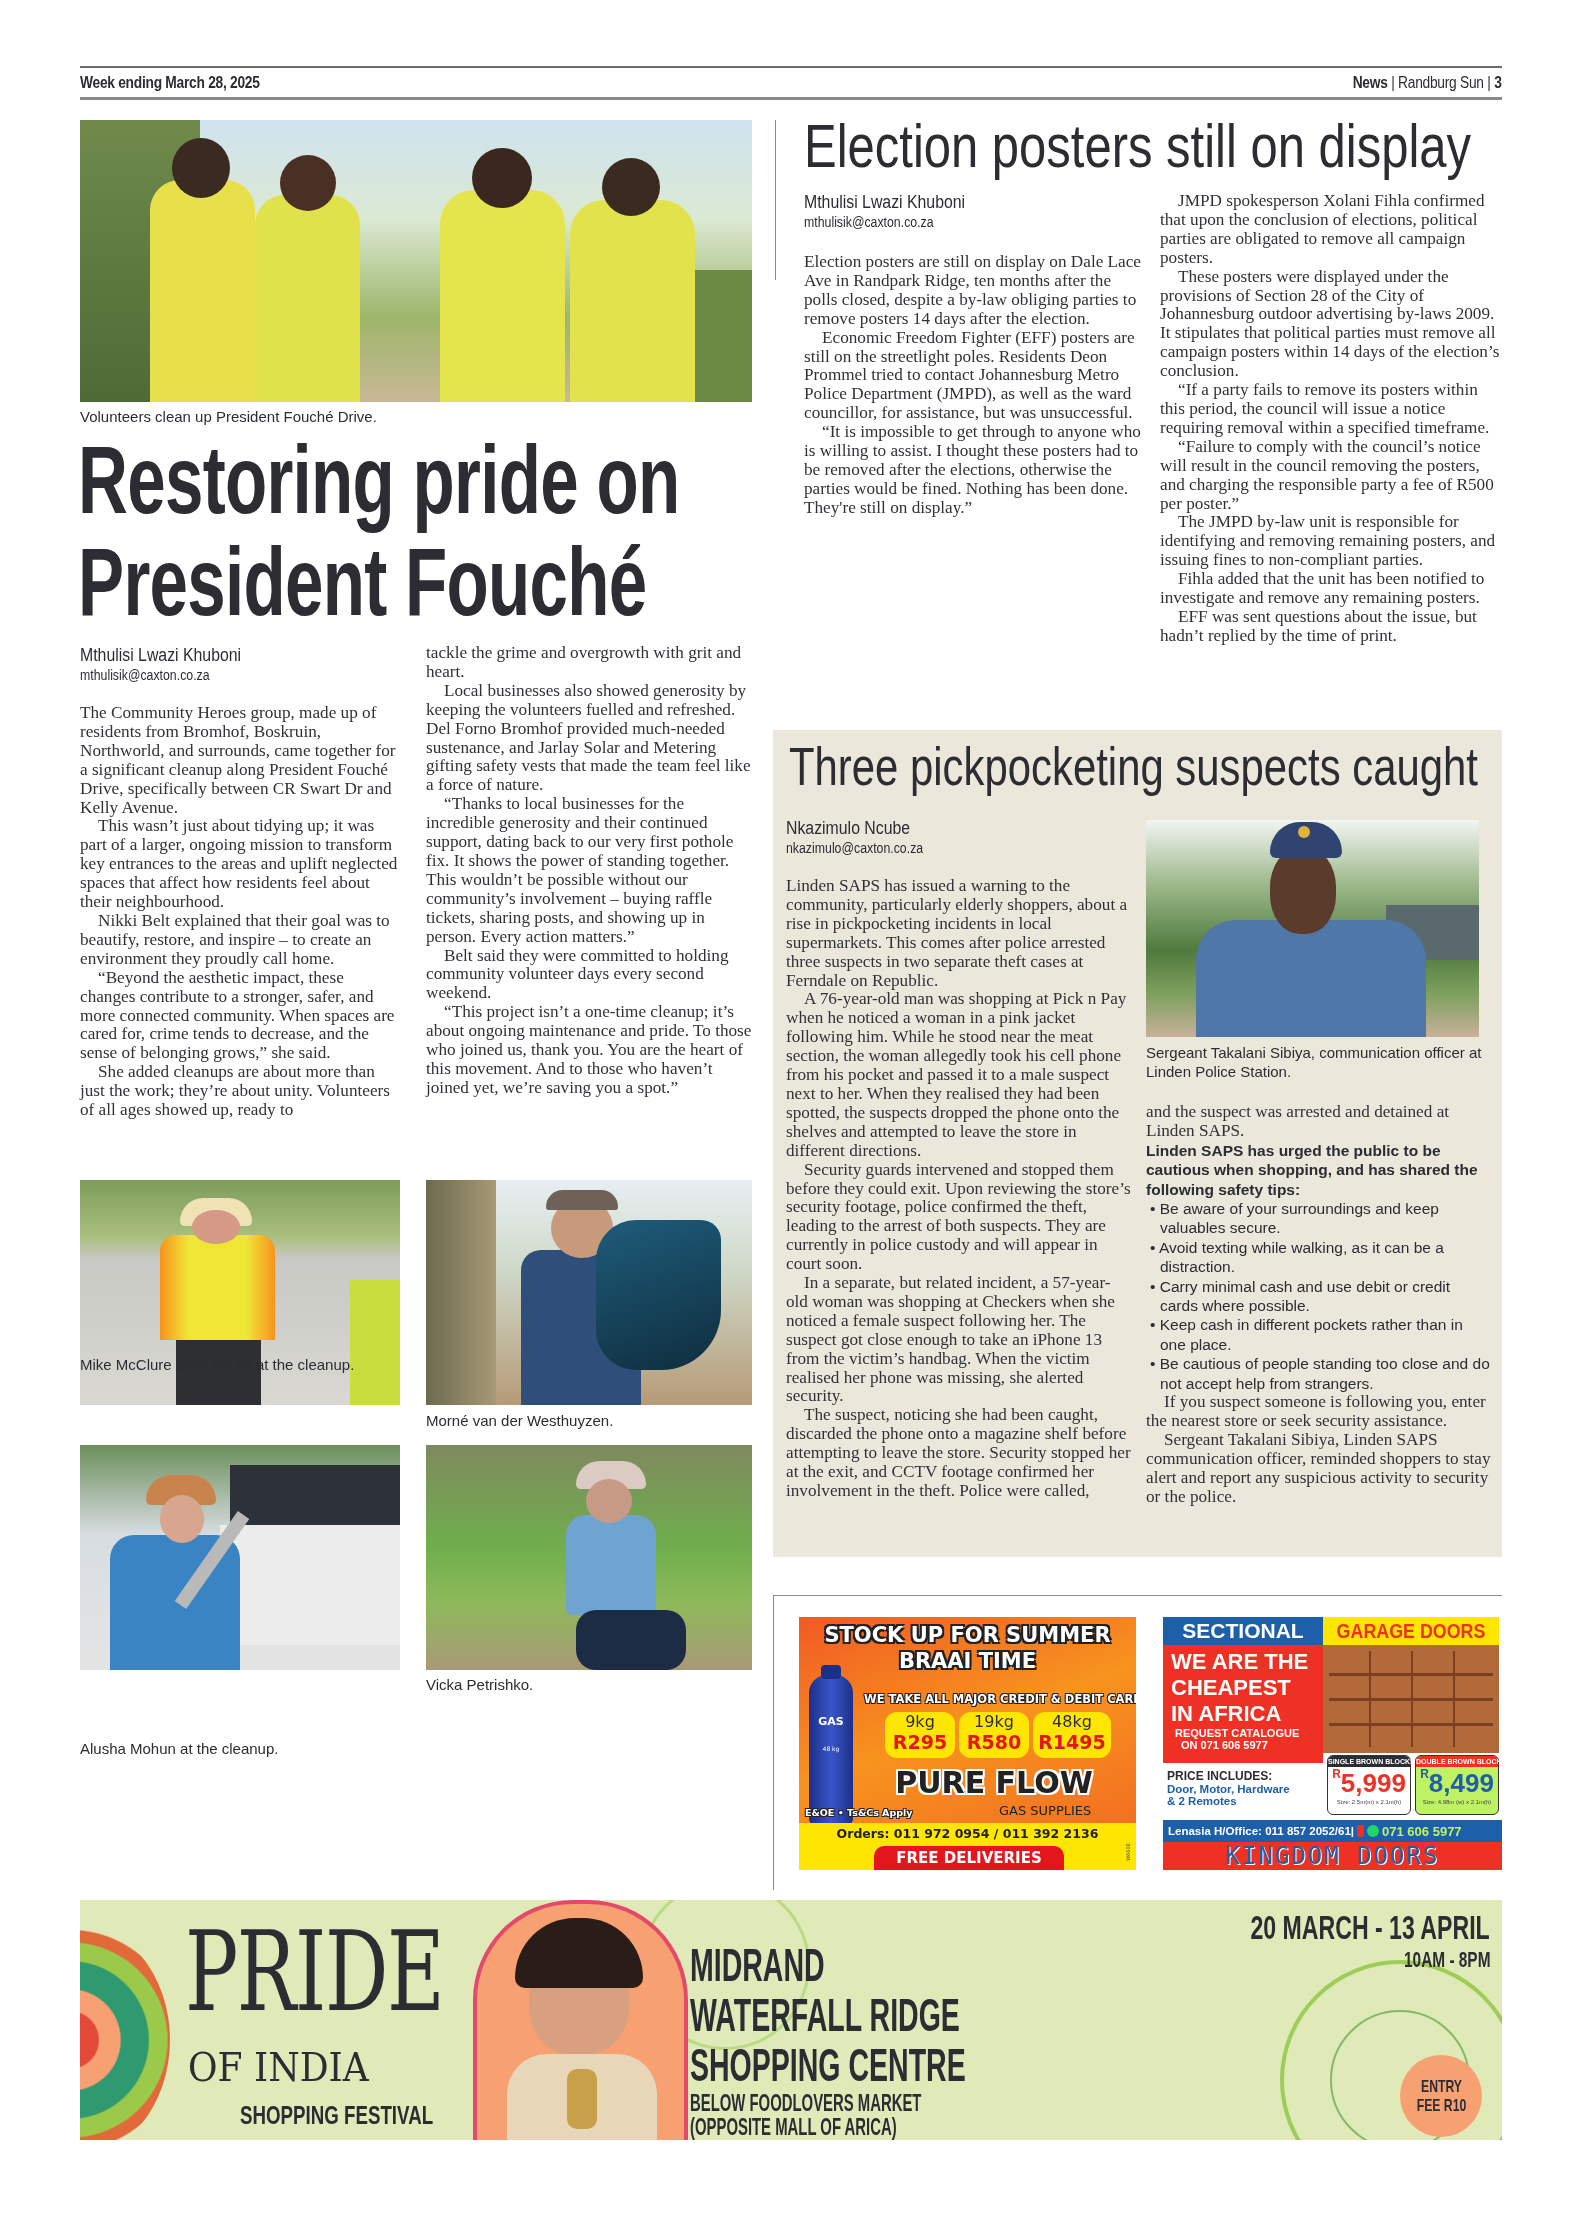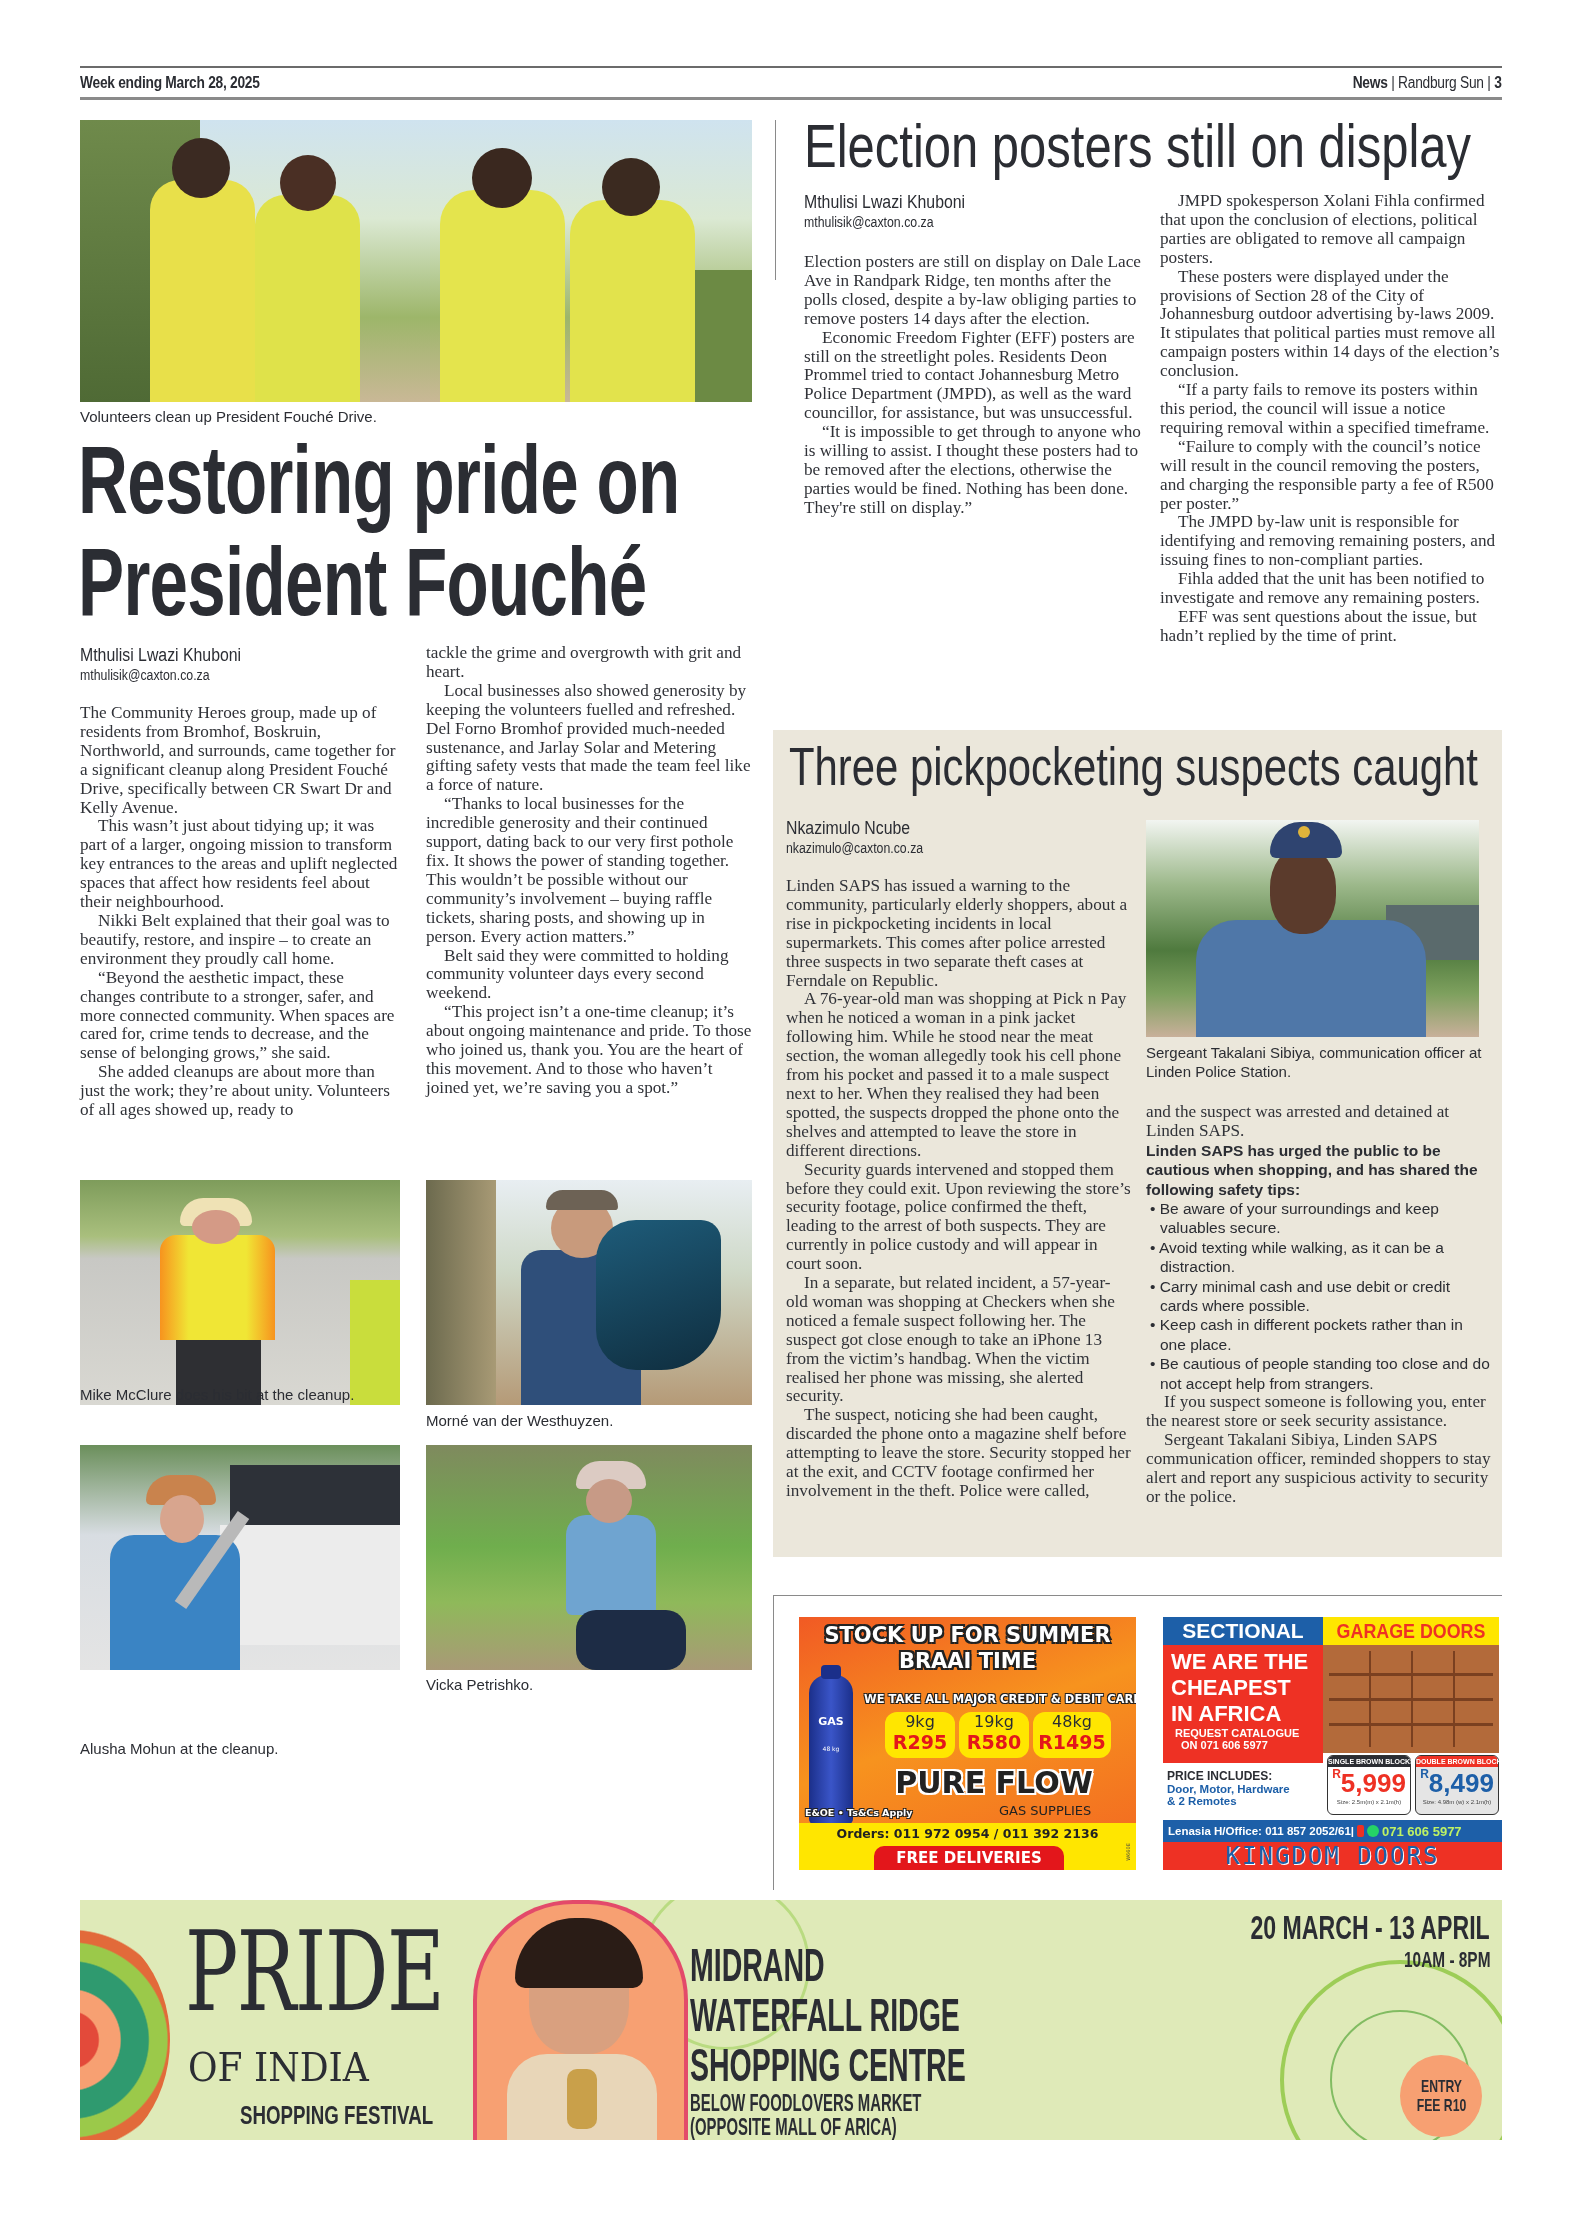--- a/index.html
+++ b/index.html
@@ -107,21 +107,21 @@
   <p>“This project isn’t a one-time cleanup; it’s about ongoing maintenance and pride. To those who joined us, thank you. You are the heart of this movement. And to those who haven’t joined yet, we’re saving you a spot.”</p>
 </div>
 
 <div class="photo" style="left:80px; top:1180px; width:320px; height:225px; background:linear-gradient(180deg,#7e9c5b 0%, #a9bf7d 25%, #c8c8c4 35%, #d9d8d2 100%);">
   <div class="abs" style="left:80px; top:55px; width:115px; height:105px; background:linear-gradient(90deg,#f7931e 0%, #f0e635 25%, #f0e635 75%, #f7931e 100%); border-radius:16px 16px 0 0;"></div>
   <div class="abs" style="left:100px; top:18px; width:72px; height:28px; background:#efe2b5; border-radius:40px 40px 8px 8px;"></div>
   <div class="abs" style="left:112px; top:30px; width:48px; height:34px; background:#d49a86; border-radius:50%;"></div>
   <div class="abs" style="left:96px; top:160px; width:85px; height:65px; background:#2e2f33;"></div>
   <div class="abs" style="left:270px; top:100px; width:50px; height:125px; background:#c9dd3c;"></div>
 </div>
-<div class="caption abs" style="left:80px; top:1356px;margin-top:30px;">Mike McClure does his bit at the cleanup.</div>
+<div class="caption abs" style="left:80px; top:1356px;">Mike McClure does his bit at the cleanup.</div>
 
 <div class="photo" style="left:426px; top:1180px; width:326px; height:225px; background:linear-gradient(180deg,#e8eef2 0%, #cfd9c8 40%, #b59a77 100%);">
   <div class="abs" style="left:0; top:0; width:70px; height:225px; background:linear-gradient(90deg,#6c6a4e,#a89a75);"></div>
   <div class="abs" style="left:95px; top:70px; width:120px; height:155px; background:#2f4f7a; border-radius:20px 20px 0 0;"></div>
   <div class="abs" style="left:125px; top:18px; width:62px; height:60px; background:#c89a7c; border-radius:50%;"></div>
   <div class="abs" style="left:120px; top:10px; width:72px; height:20px; background:#6d6255; border-radius:30px 30px 6px 6px;"></div>
   <div class="abs" style="left:170px; top:40px; width:125px; height:150px; background:linear-gradient(160deg,#1e5c7a,#0f2d3e); border-radius:40px 20px 60px 40px;"></div>
 </div>
 <div class="caption abs" style="left:426px; top:1412px;">Morné van der Westhuyzen.</div>
 
@@ -269,21 +269,21 @@
   <div class="abs" style="left:4px; top:152px; width:160px;">
     <div class="cond" style="color:#2b2d33; font-size:12px;">PRICE INCLUDES:</div>
     <div class="cond" style="color:#1d5fa8; font-size:11.5px;">Door, Motor, Hardware</div>
     <div class="cond" style="color:#1d5fa8; font-size:11.5px;">&amp; 2 Remotes</div>
   </div>
   <div class="abs" style="left:164px; top:138px; width:84px; height:60px; border:1px solid #333; border-radius:6px; background:#fff;">
     <div class="cond" style="background:#2b2d33; color:#fff; font-size:7px; text-align:center; line-height:11px; border-radius:5px 5px 0 0;">SINGLE BROWN BLOCKS</div>
     <div style="text-align:center; white-space:nowrap;"><span class="cond" style="color:#ee3124; font-size:12px; vertical-align:top;">R</span><span class="cond" style="color:#ee3124; font-size:26px; line-height:32px;">5,999</span></div>
     <div style="font-family:'Liberation Sans',sans-serif; font-size:6px; color:#444; text-align:center; white-space:nowrap;">Size: 2.5m(m) x 2.1m(h)</div>
   </div>
-  <div class="abs" style="left:252px; top:138px; width:84px; height:60px; border:1px solid #333; border-radius:6px; background:#e5e5e5;">
+  <div class="abs" style="left:252px; top:138px; width:84px; height:60px; border:1px solid #333; border-radius:6px; background:#bef264;">
     <div class="cond" style="background:#ee3124; color:#fff; font-size:7px; text-align:center; line-height:11px; border-radius:5px 5px 0 0;">DOUBLE BROWN BLOCKS</div>
     <div style="text-align:center; white-space:nowrap;"><span class="cond" style="color:#1d5fa8; font-size:12px; vertical-align:top;">R</span><span class="cond" style="color:#1d5fa8; font-size:26px; line-height:32px;">8,499</span></div>
     <div style="font-family:'Liberation Sans',sans-serif; font-size:6px; color:#444; text-align:center; white-space:nowrap;">Size: 4.98m (w) x 2.1m(h)</div>
   </div>
   <div class="abs" style="left:0; top:203px; width:339px; height:22px; background:#1d5fa8; display:flex; align-items:center; padding-left:5px;">
     <span class="cond" style="color:#fff; font-size:11.5px;">Lenasia H/Office: 011 857 2052/61|</span>
     <span style="display:inline-block; width:7px; height:12px; background:#ee3124; border-radius:2px; margin:0 3px;"></span>
     <span style="display:inline-block; width:12px; height:12px; background:#25d366; border-radius:50%; margin-right:3px;"></span>
     <span class="cond" style="color:#bef264; font-size:13px;">071 606 5977</span>
   </div>

